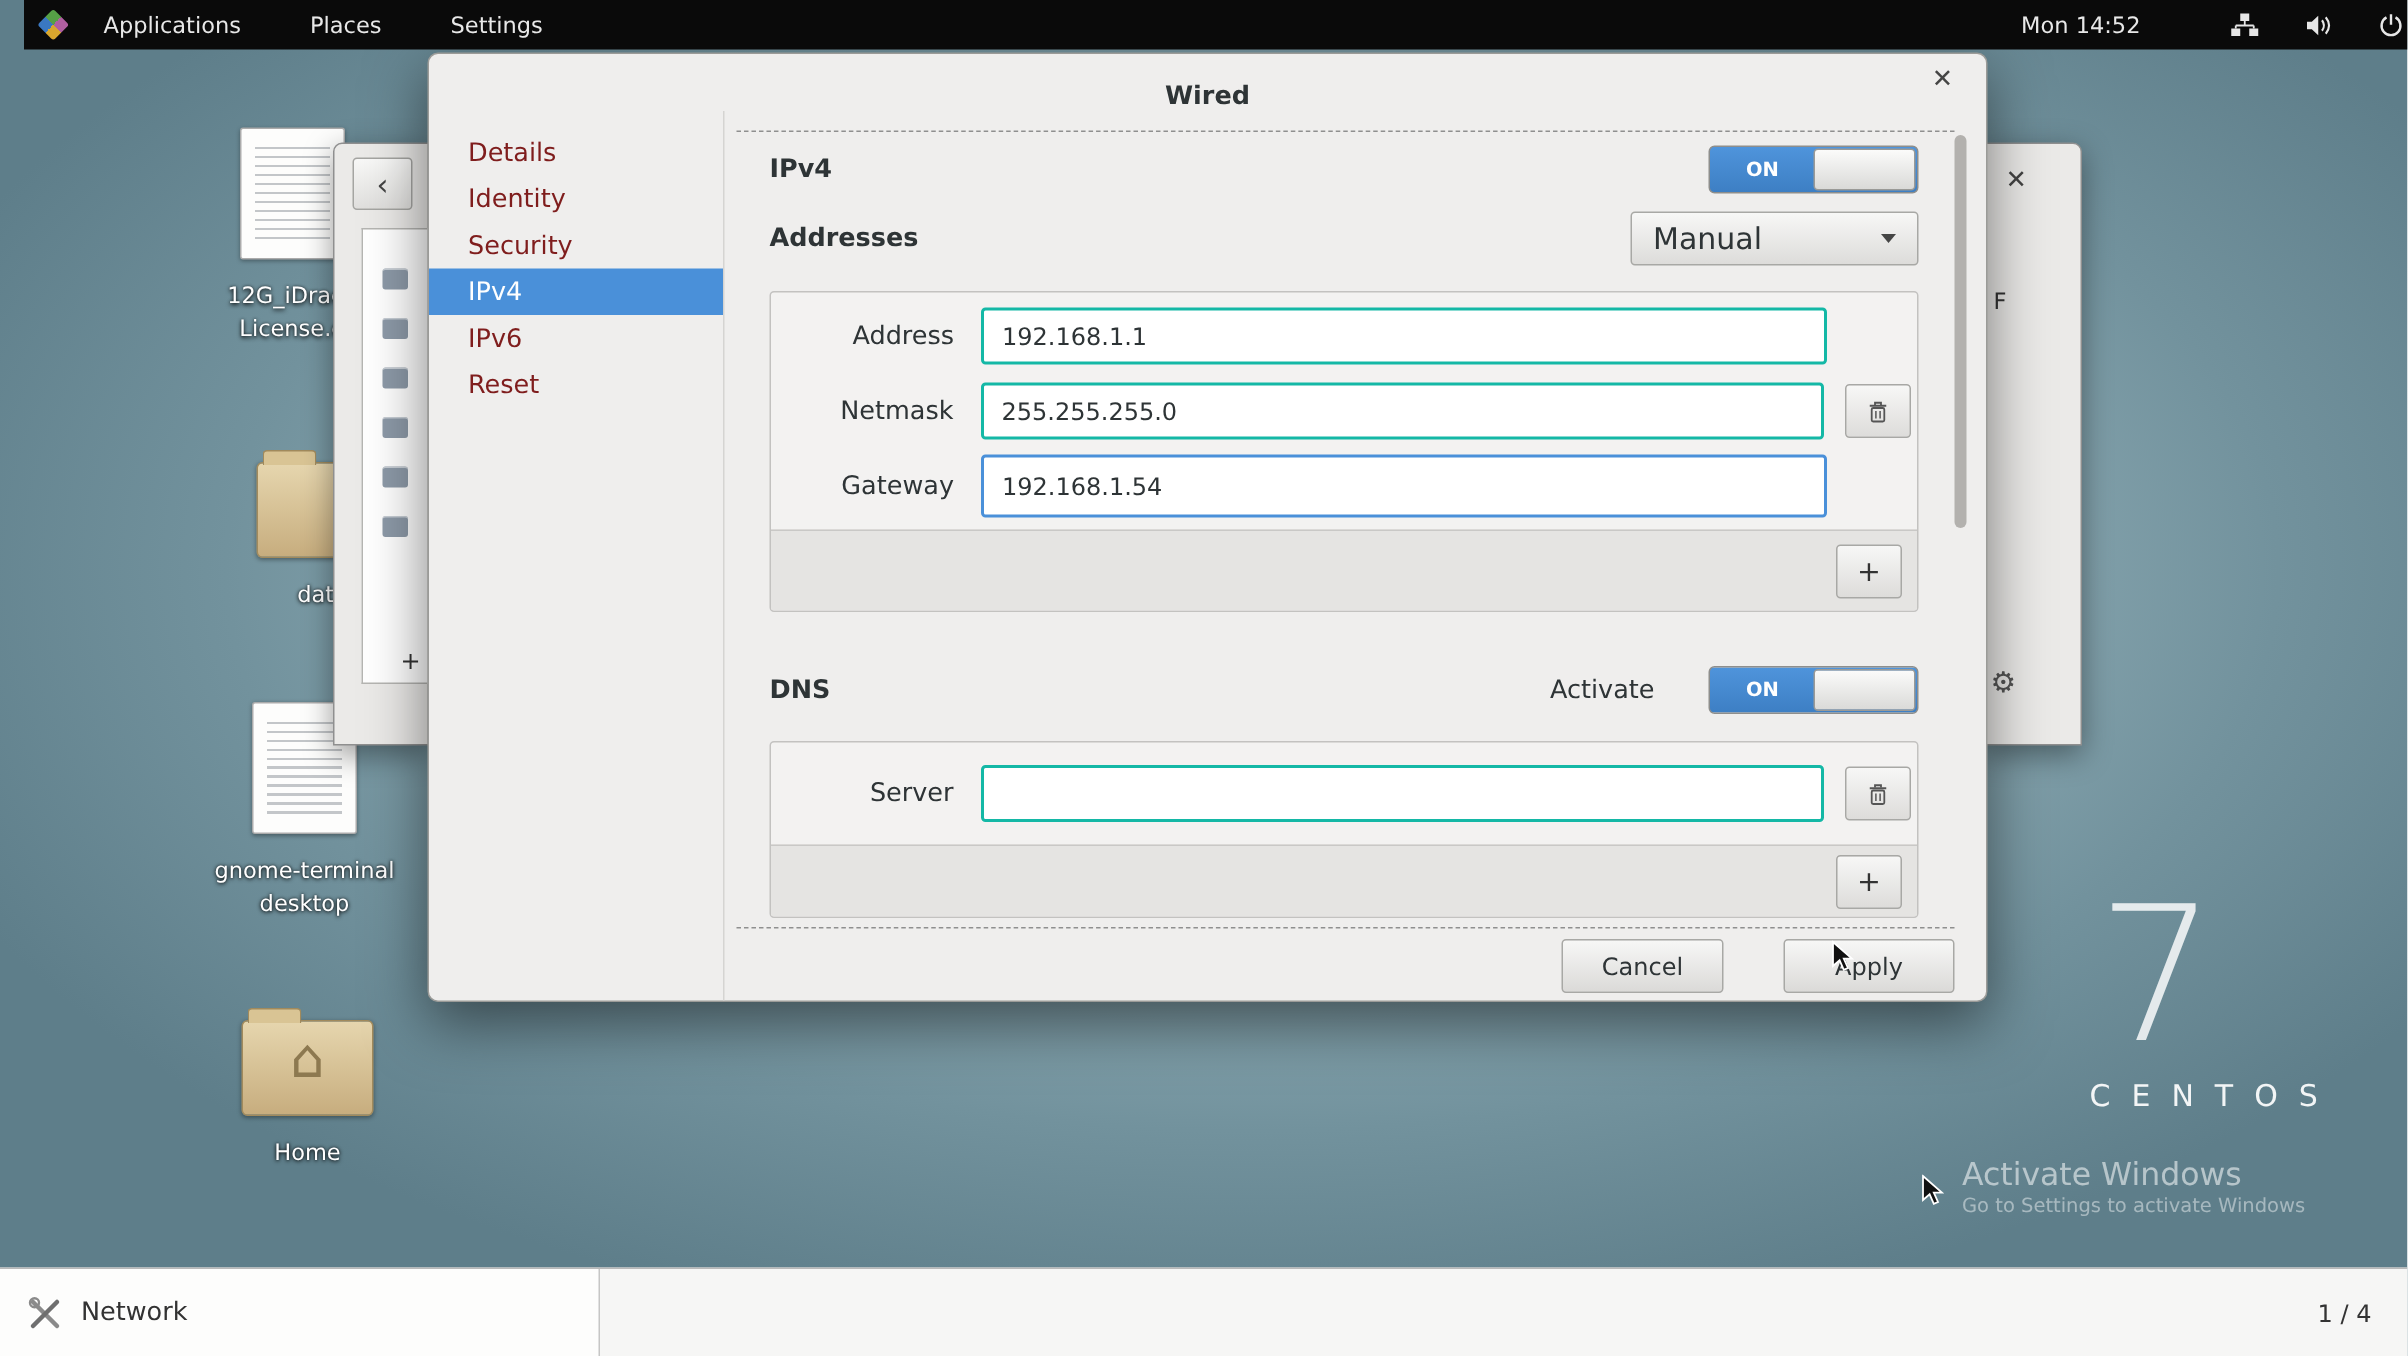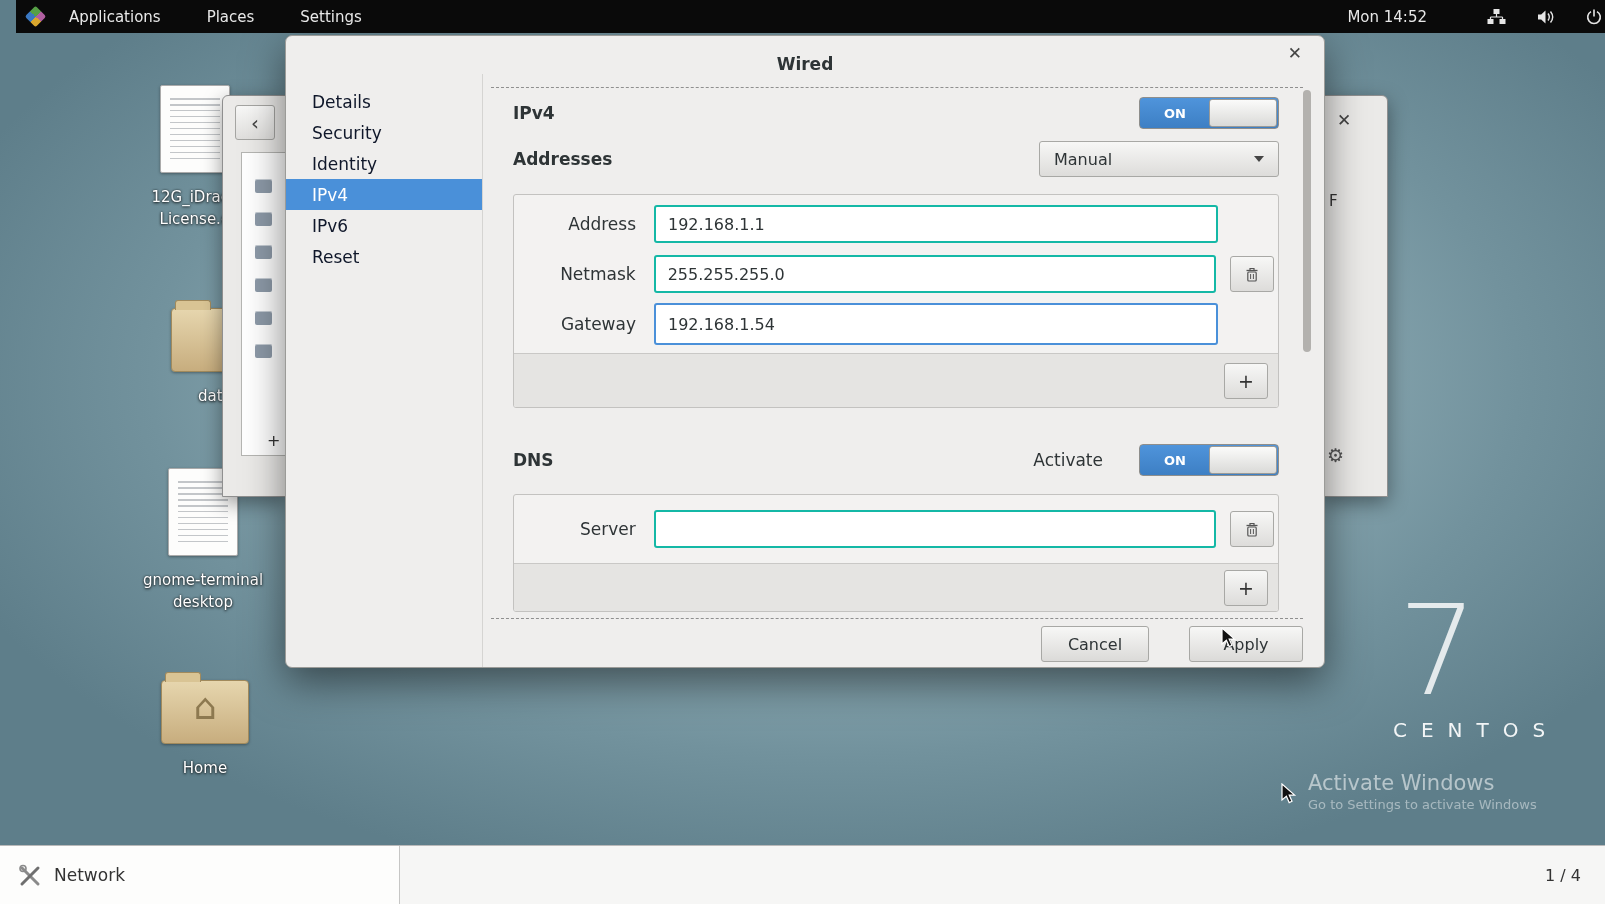--- a/index.html
+++ b/index.html
@@ -69,21 +69,21 @@
 
   
   .dialog { position:absolute; left:285px; top:35px; width:1040px; height:633px; background:#efeeed;
     border:1px solid #9b9b98; border-radius:7px; box-shadow:0 14px 40px rgba(0,0,0,.5); z-index:10; }
   .dlg-header { position:absolute; left:0; top:0; right:0; height:38px; display:flex; align-items:flex-end;
     justify-content:center; font-size:17px; font-weight:bold; color:#2e3436; }
   .dlg-close { position:absolute; right:22px; top:9px; font-size:17px; color:#454545; line-height:1; }
 
   .dlg-sidebar { position:absolute; left:0; top:38px; bottom:0; width:197px; border-right:1px solid #d5d4d2;
     padding-top:12px; }
-  .side-item { height:31px; display:flex; align-items:center; padding-left:26px; font-size:17px; color:#0f172a; }
+  .side-item { height:31px; display:flex; align-items:center; padding-left:26px; font-size:17px; color:#7f1d1d; }
   .side-item.selected { background:#4a90d9; color:#fff; }
 
   .dlg-content { position:absolute; left:197px; top:38px; right:0; bottom:0; }
   .dash-top { position:absolute; left:8px; top:13px; width:812px; border-top:1px dashed #8f8f8f; }
   .dash-bottom { position:absolute; left:8px; top:544px; width:812px; border-top:1px dashed #8f8f8f; }
 
   .row { position:absolute; left:30px; width:766px; display:flex; align-items:center; }
   .row-ipv4 { top:22px; height:34px; }
   .row-addresses { top:66px; height:38px; }
   .row-dns { top:368px; height:36px; }
@@ -91,23 +91,23 @@
   .spacer { flex:1; }
   .plain-label { font-size:17px; color:#2e3436; }
 
   .switch { position:relative; width:140px; height:32px; border:1px solid #8e8e8c; border-radius:4px;
     background:linear-gradient(#4f94db,#3d7fc4); }
   .switch .on-text { position:absolute; left:0; top:0; width:70px; height:100%; display:flex;
     align-items:center; justify-content:center; color:#fff; font-size:13px; font-weight:bold; }
   .switch .knob { position:absolute; right:1px; top:1px; width:68px; height:28px; border:1px solid #9a9a97;
     border-radius:3px; background:linear-gradient(#fbfbfa,#dadad8); }
 
-  .dropdown { width:240px; height:36px; border:1px solid #a8a8a5; border-radius:3px;
+  .dropdown { width:192px; height:36px; border:1px solid #a8a8a5; border-radius:3px;
     background:linear-gradient(#f7f7f6,#dddcda); display:flex; align-items:center; padding:0 14px;
-    font-size:16px; color:#2e3436; }
+    font-size:20px; color:#2e3436; }
   .dropdown .caret { margin-left:auto; width:0; height:0; border-left:5px solid transparent;
     border-right:5px solid transparent; border-top:6px solid #454545; }
 
   .group { position:absolute; left:30px; width:766px; border:1px solid #c3c2c0; border-radius:3px;
     background:#f3f2f1; overflow:hidden; }
   .group1 { top:120px; }
   .group2 { top:420px; }
   .g-rows { padding:9px 4px 9px 14px; display:flex; flex-direction:column; gap:10px; }
   .g-row { display:flex; align-items:center; height:40px; }
   .f-label { width:108px; text-align:right; font-size:17px; color:#2e3436; margin-right:18px; }
@@ -225,22 +225,22 @@
   </div>
 
   <div class="dialog">
     <div class="dlg-header">
       <span>Wired</span>
       <span class="dlg-close">✕</span>
     </div>
 
     <div class="dlg-sidebar">
       <div class="side-item">Details</div>
+      <div class="side-item">Identity</div>
       <div class="side-item">Security</div>
-      <div class="side-item">Identity</div>
       <div class="side-item selected">IPv4</div>
       <div class="side-item">IPv6</div>
       <div class="side-item">Reset</div>
     </div>
 
     <div class="dlg-content">
       <div class="dash-top"></div>
 
       <div class="row row-ipv4">
         <span class="sec-label">IPv4</span>

